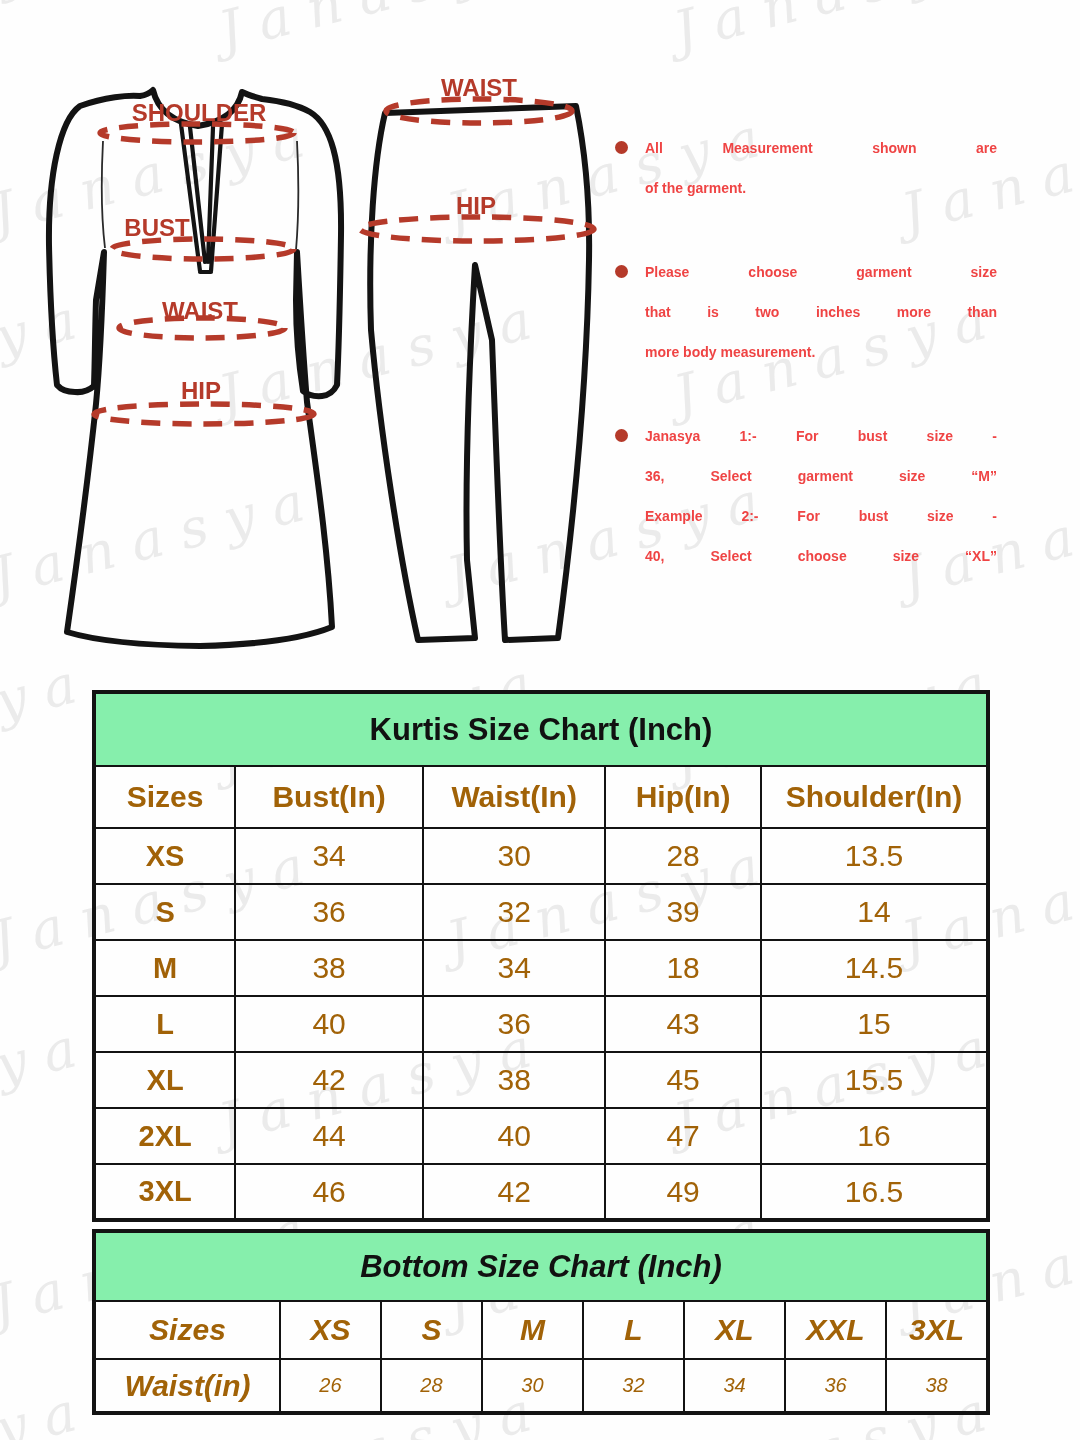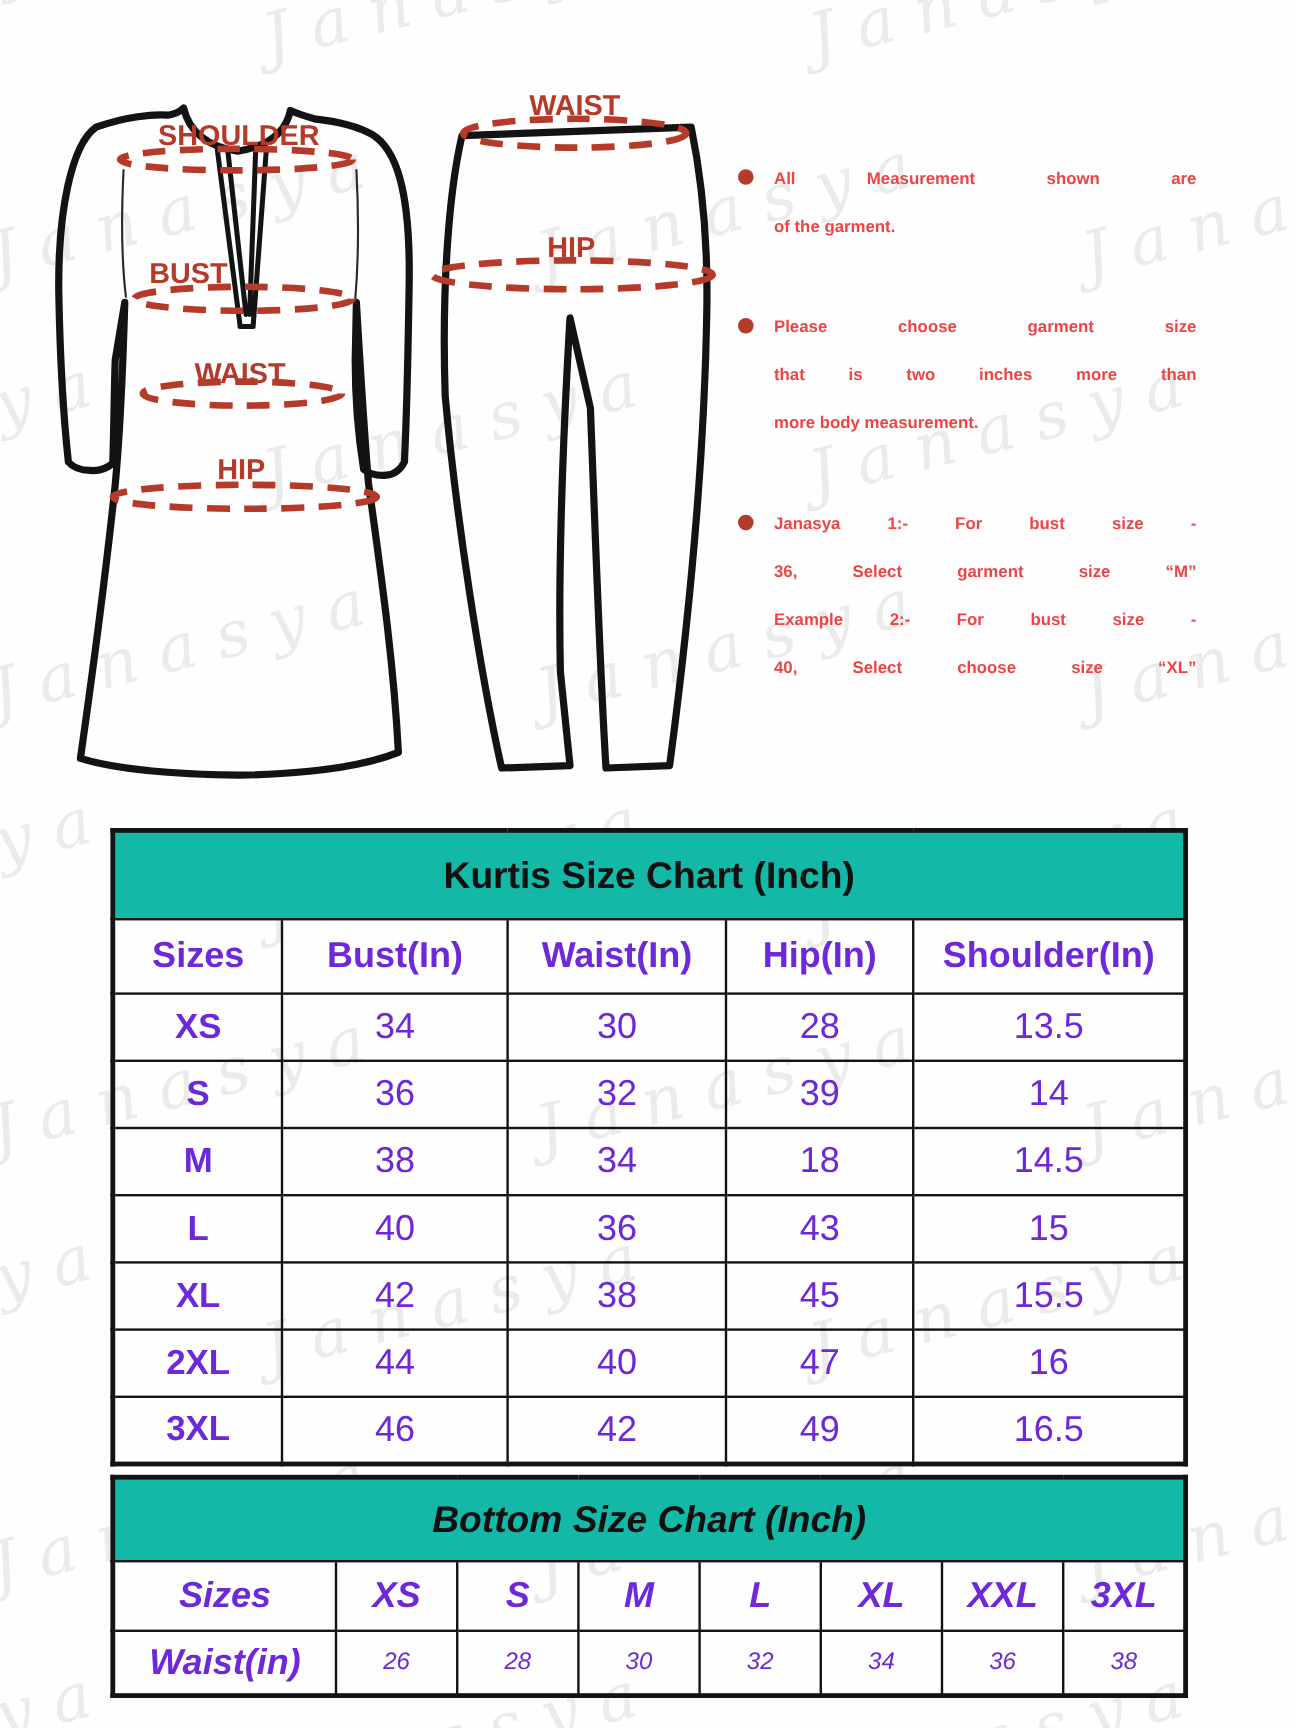--- a/index.html
+++ b/index.html
@@ -38,25 +38,25 @@
   }
   .bullet .line{text-align:justify;}
   .bullet .line.j{text-align-last:justify;}
   
   .chart{
     position:absolute;left:92px;width:898px;z-index:2;
     border-collapse:collapse;table-layout:fixed;
   }
   .chart th,.chart td{
     border:2.5px solid #131313;text-align:center;vertical-align:middle;padding:0;
-    color:#6d28d9;
+    color:#a16207;
   }
   .chart{border:4px solid #131313;}
   .chart .title-cell{
-    background:#14b8a6;font-size:31px;font-weight:700;color:#111;
+    background:#86efac;font-size:31px;font-weight:700;color:#111;
   }
   .kurtis-chart{top:690px;}
   .kurtis-chart .title-row{height:74px;}
   .kurtis-chart .head-row{height:62px;}
   .kurtis-chart .head-row th{font-size:30px;font-weight:700;}
   .kurtis-chart .data-row{height:56px;}
   .kurtis-chart .data-row th{font-size:29px;font-weight:700;}
   .kurtis-chart .data-row td{font-size:30px;font-weight:400;}
   .bottom-chart{top:1229px;font-style:italic;}
   .bottom-chart .title-row{height:70px;}

